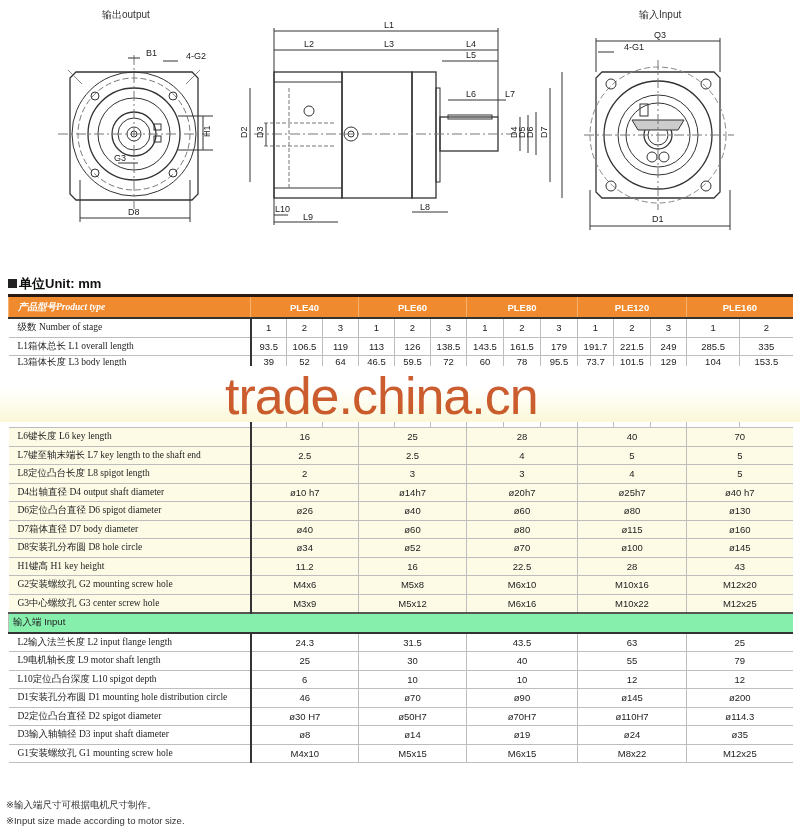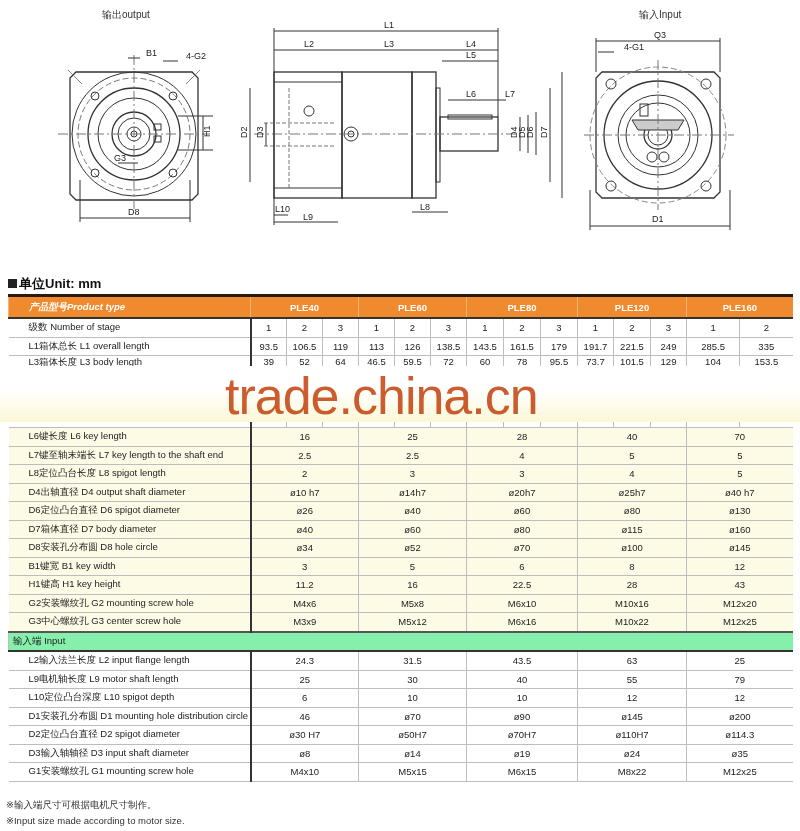--- a/index.html
+++ b/index.html
@@ -3,21 +3,21 @@
 <meta charset="utf-8">
 <style>
   html,body{margin:0;padding:0;background:#fff;}
   body{width:800px;height:831px;position:relative;overflow:hidden;font-family:"Liberation Sans","DejaVu Sans",sans-serif;color:#222;}
   .drawings{position:absolute;left:0;top:0;width:704px;height:240px;margin-left:18px;}
   .caption{position:absolute;font-size:10px;color:#333;}
   .unit{position:absolute;left:8px;top:275px;font-size:13px;font-weight:bold;color:#111;}
   .unit .sq{display:inline-block;width:9px;height:9px;background:#222;margin-right:2px;vertical-align:0;}
   table.spec{position:absolute;left:8px;top:294px;width:784px;border-collapse:collapse;table-layout:fixed;font-size:9.5px;}
   table.spec td{height:17.5px;padding:0;text-align:center;border-bottom:1px solid #bdbdbd;border-left:1px solid #bdbdbd;white-space:nowrap;overflow:hidden;}
-  table.spec td.lbl{text-align:left;padding-left:20px;border-left:none;border-right:2px solid #333;}
+  table.spec td.lbl{text-align:left;padding-left:9px;border-left:none;border-right:2px solid #333;font-family:Liberation Serif, serif;}
   table.spec tr.head td{background:#ef8a2e;color:#fff;font-weight:bold;height:20px;border-left:1px solid #f7b372;border-bottom:2px solid #333;}
   table.spec tr.head td.lbl{border-right:1px solid #f7b372;font-style:italic;}
   table.spec tr.head{border-top:3px solid #2b1a10;}
   table.spec tr.cream td{background:#fdfbe6;}
   table.spec tr.section td{background:#86efac;text-align:left;padding-left:4px;border-top:2px solid #555;border-bottom:2px solid #333;}
   table.spec tr.last td{border-bottom:3px solid #222;}
   .watermark-band{position:absolute;left:0;top:366px;width:800px;height:56px;background:linear-gradient(#fff 0,#fff 40%,#fbf8d8 100%);}
   .watermark{position:absolute;left:225px;top:366px;font-size:52px;color:#c2410c;letter-spacing:-1px;opacity:.85;font-family:"Liberation Sans",sans-serif;}
   .note{position:absolute;left:6px;font-size:9.5px;color:#333;}
 </style>
@@ -294,28 +294,20 @@
     </tr>
     <tr class="cream">
       <td class="lbl">D8安装孔分布圆 D8 hole circle</td>
       <td colspan="3">ø34</td>
       <td colspan="3">ø52</td>
       <td colspan="3">ø70</td>
       <td colspan="3">ø100</td>
       <td colspan="2">ø145</td>
     </tr>
     <tr class="cream">
-      <td class="lbl">B1键宽 B1 key width</td>
-      <td colspan="3">3</td>
-      <td colspan="3">5</td>
-      <td colspan="3">6</td>
-      <td colspan="3">8</td>
-      <td colspan="2">12</td>
-    </tr>
-    <tr class="cream">
       <td class="lbl">H1键高 H1 key height</td>
       <td colspan="3">11.2</td>
       <td colspan="3">16</td>
       <td colspan="3">22.5</td>
       <td colspan="3">28</td>
       <td colspan="2">43</td>
     </tr>
     <tr class="cream">
       <td class="lbl">G2安装螺纹孔 G2 mounting screw hole</td>
       <td colspan="3">M4x6</td>

